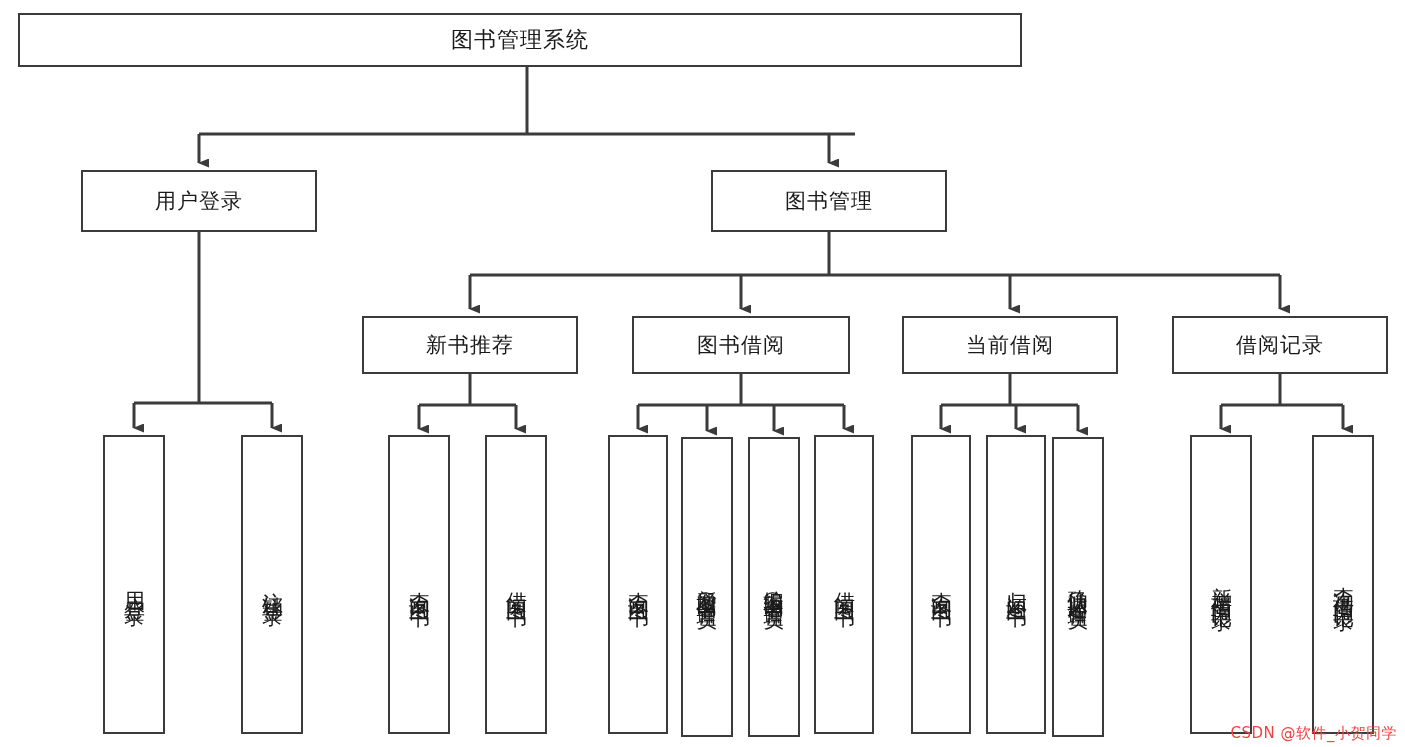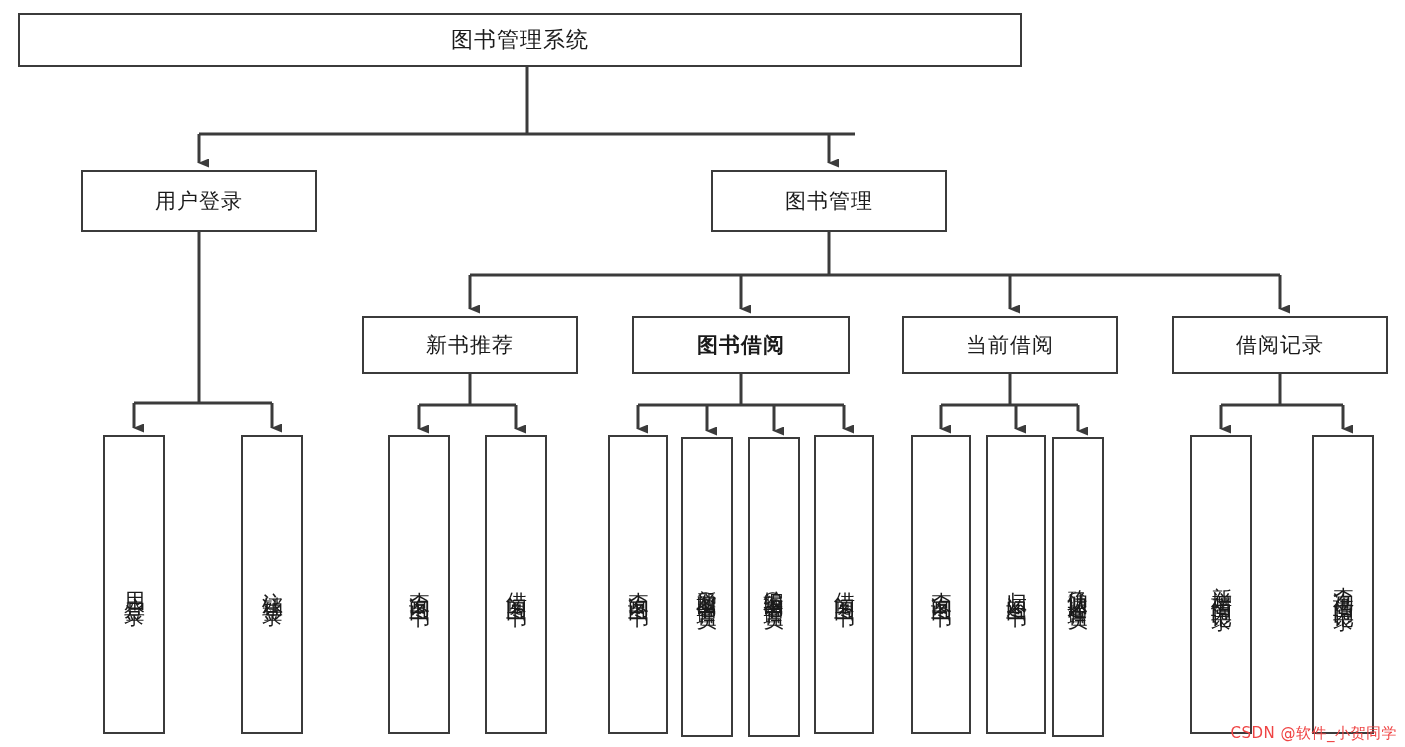--- a/index.html
+++ b/index.html
@@ -115,21 +115,21 @@
   <div class="node horiz" style="left:81px;top:170px;width:236px;height:62px;">
     <span class="label">用户登录</span>
   </div>
   <div class="node horiz" style="left:362px;top:316px;width:216px;height:58px;">
     <span class="label">新书推荐</span>
   </div>
 
   <div class="node horiz" style="left:711px;top:170px;width:236px;height:62px;">
     <span class="label">图书管理</span>
   </div>
-  <div class="node horiz" style="left:632px;top:316px;width:218px;height:58px;font-weight:bold;">
+  <div class="node horiz" style="left:632px;top:316px;width:218px;height:58px;">
     <span class="label">图书借阅</span>
   </div>
   <div class="node horiz" style="left:902px;top:316px;width:216px;height:58px;">
     <span class="label">当前借阅</span>
   </div>
   <div class="node horiz" style="left:1172px;top:316px;width:216px;height:58px;">
     <span class="label">借阅记录</span>
   </div>
 
   <div class="node leaf" style="left:103px;top:435px;width:62px;height:299px;">

